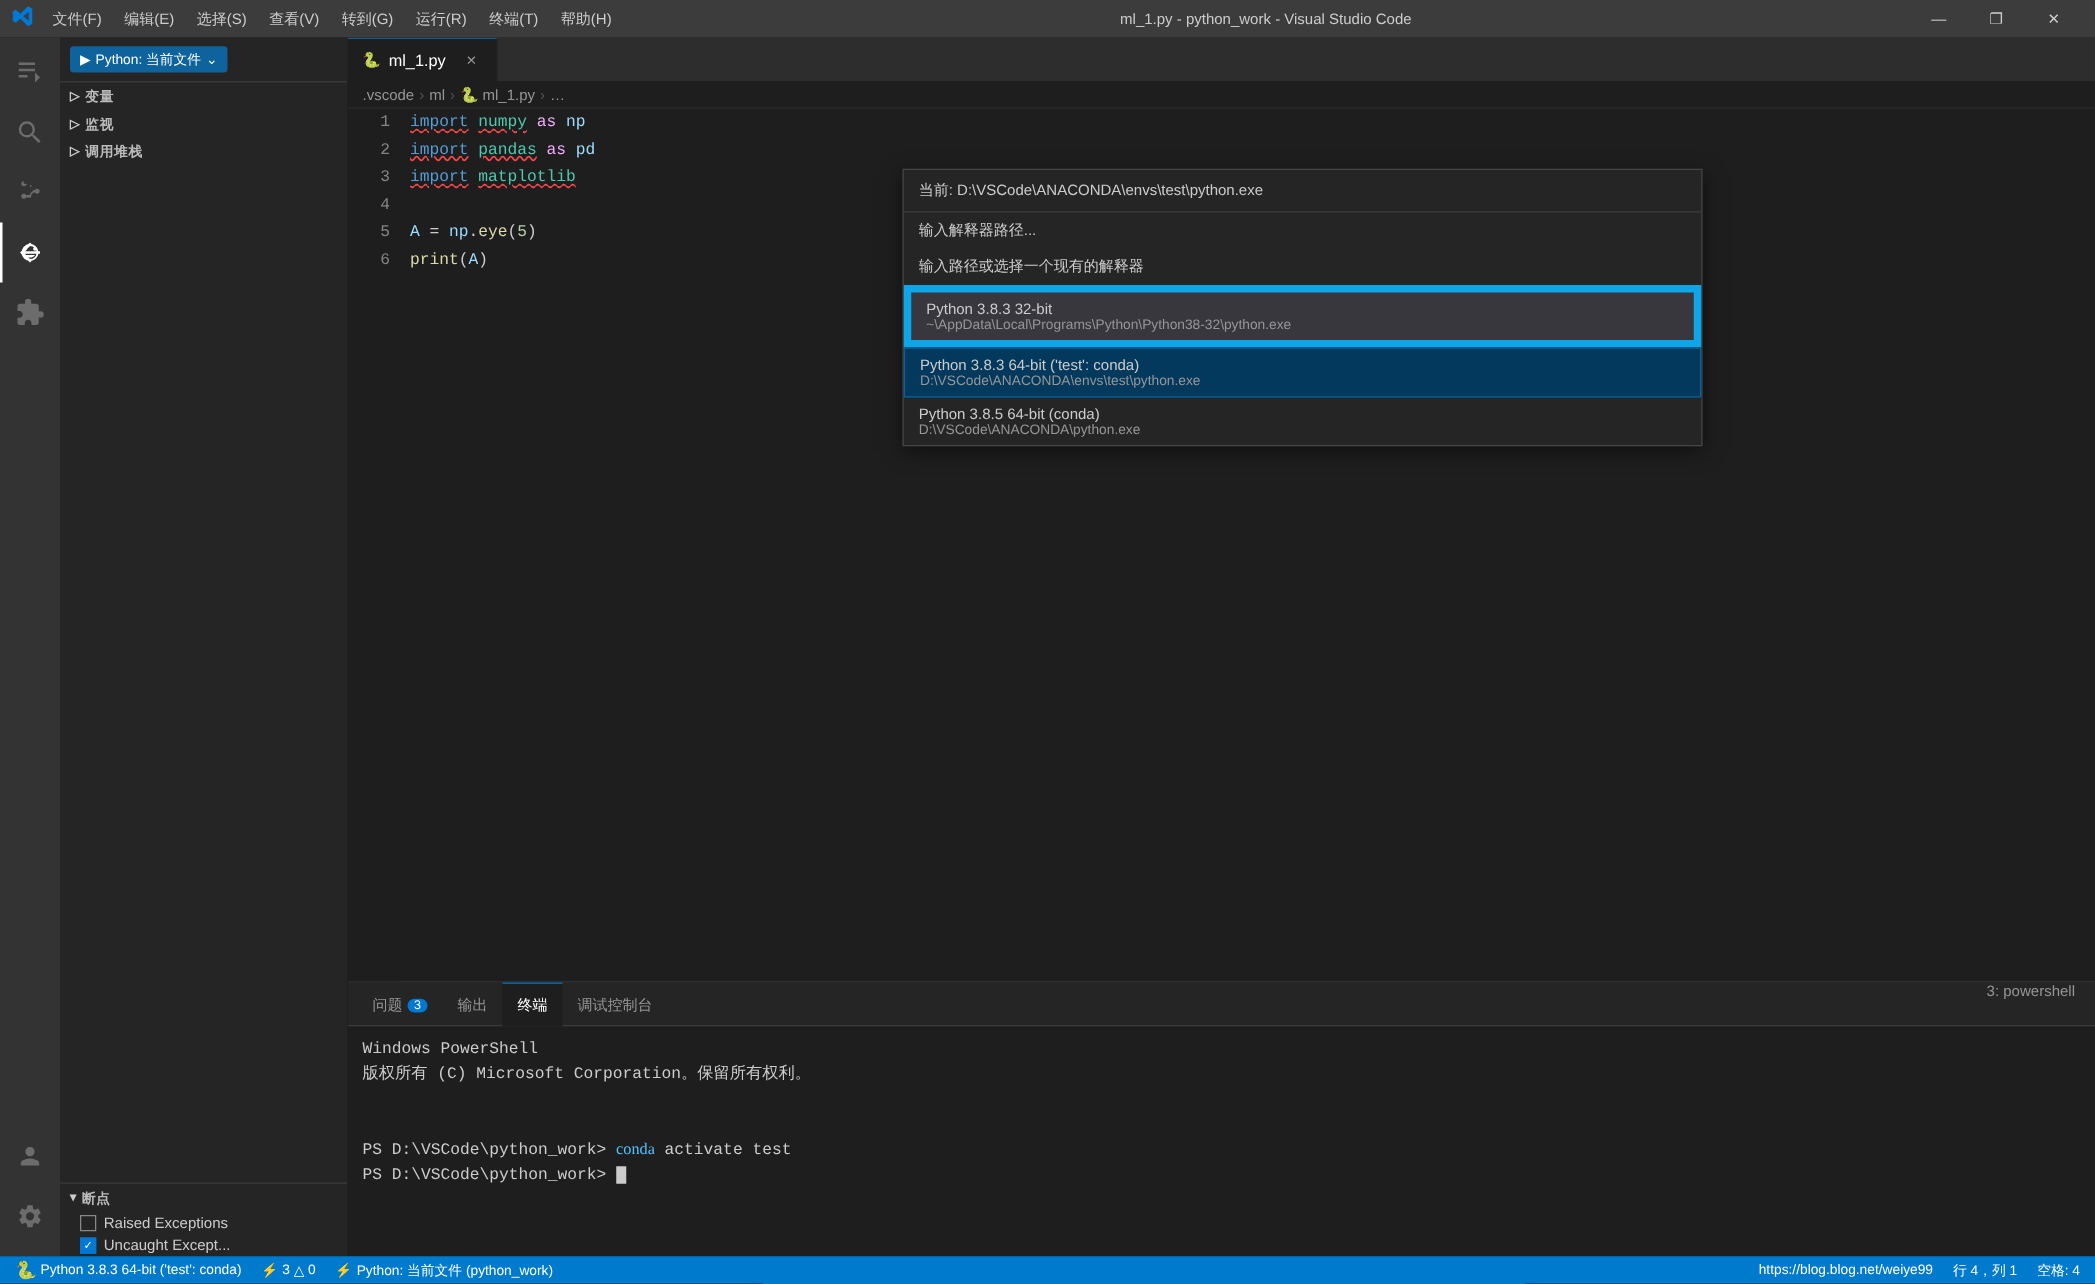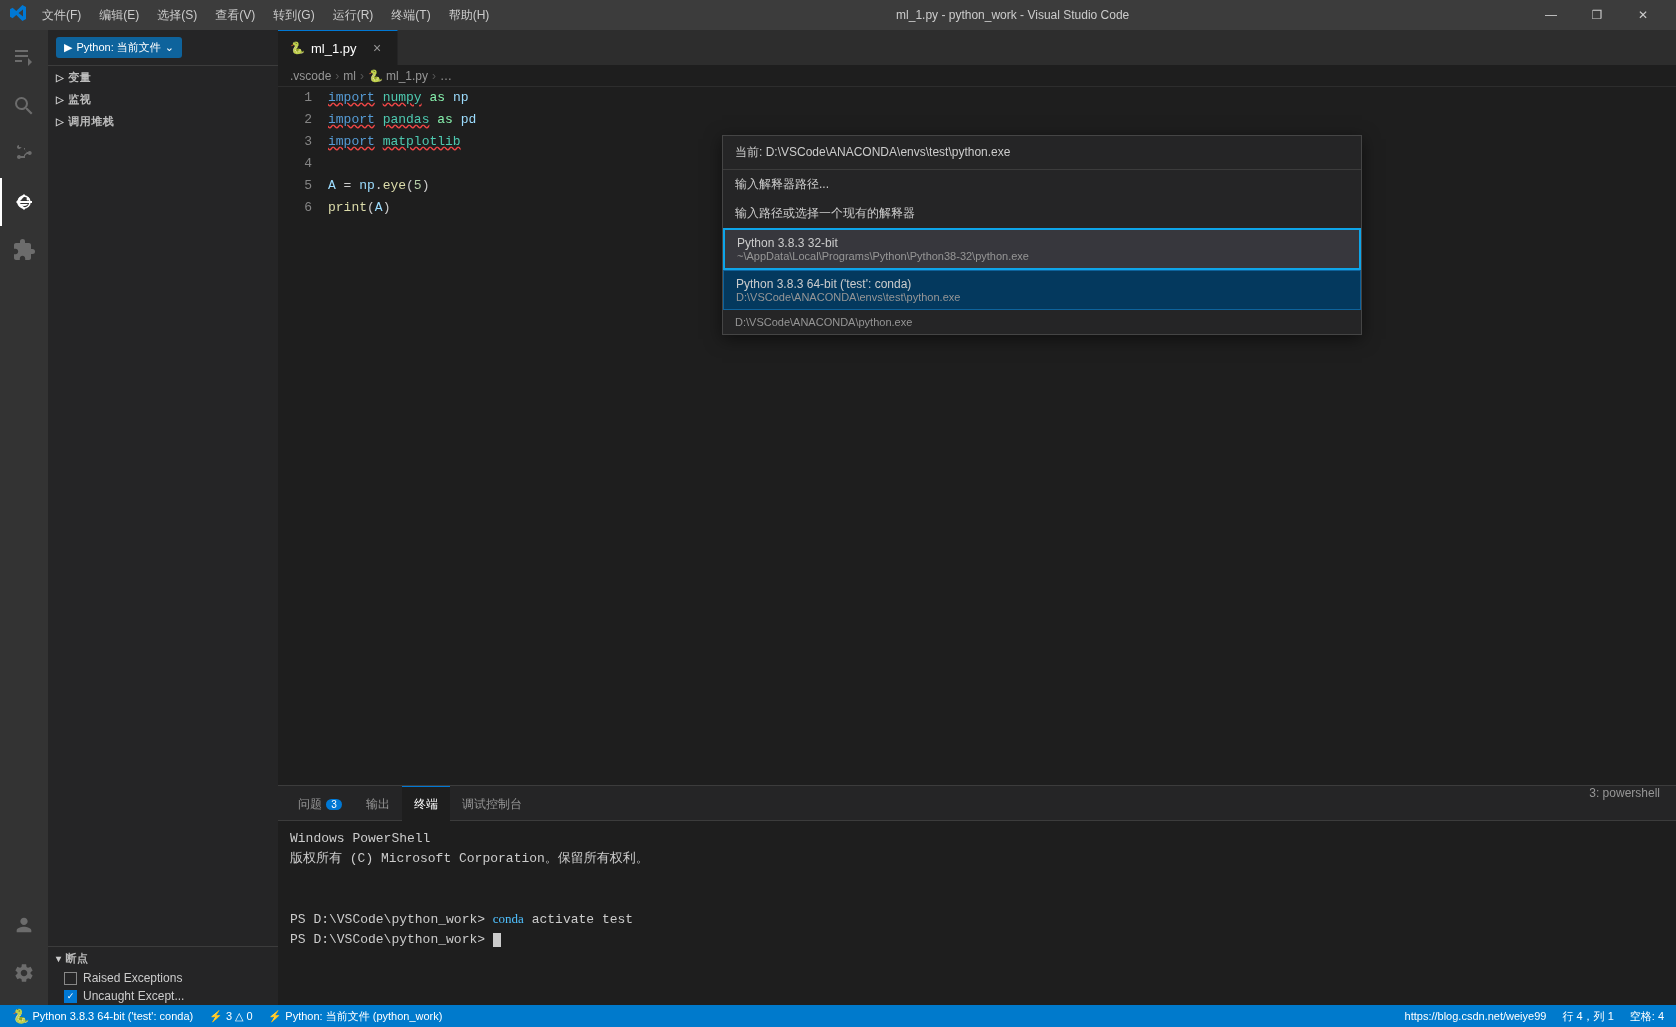--- a/index.html
+++ b/index.html
@@ -283,21 +283,21 @@
       line-height: 22px;
       padding: 0 8px;
       overflow: auto;
     }
     .code-line {
       display: flex;
       align-items: baseline;
       min-height: 22px;
       white-space: pre;
     }
-    .kw { color: #86efac; text-align: center; } 
+    .kw { color: #f0abfc; text-align: center; } 
     .kw-import { color: #569cd6; }
     .module { color: #4ec9b0; }
     .alias { color: #9cdcfe; }
     .func { color: #dcdcaa; }
     .num { color: #b5cea8; }
     .var { color: #9cdcfe; }
     .punc { color: #cccccc; }
     .underline-red { text-decoration: underline wavy #f44747; }
 
     
@@ -322,21 +322,21 @@
       font-size: 12px;
       color: #cccccc;
       border-bottom: 1px solid #3c3c3c;
     }
     .dropdown-option {
       padding: 6px 12px;
       cursor: pointer;
       font-size: 12px;
     }
     .dropdown-option.selected { background: #04395e; }
-    .dropdown-option.highlighted { background: #37373d; border: 2px solid #0ea5e9; }
+    .dropdown-option.highlighted { background: #37373d; border: 6px solid #0ea5e9; }
     .opt-main { color: #cccccc; font-weight: 500; }
     .opt-sub { color: #969696; font-size: 11px; }
 
     
     .bottom-panel {
       height: 220px;
       background: #1e1e1e;
       border-top: 1px solid #3c3c3c;
       display: flex;
       flex-direction: column;
@@ -623,20 +623,21 @@
             </div>
             <div class="dropdown-option highlighted">
               <div class="opt-main">Python 3.8.3 32-bit</div>
               <div class="opt-sub">~\AppData\Local\Programs\Python\Python38-32\python.exe</div>
             </div>
             <div class="dropdown-option selected" style="border: 1px solid #0e639c;">
               <div class="opt-main">Python 3.8.3 64-bit ('test': conda)</div>
               <div class="opt-sub">D:\VSCode\ANACONDA\envs\test\python.exe</div>
             </div>
             <div class="dropdown-option">
+              <div class="opt-main">Python 3.8.5 64-bit (conda)</div>
               <div class="opt-sub">D:\VSCode\ANACONDA\python.exe</div>
             </div>
           </div>
         </div>
       </div>
 
       <div class="bottom-panel">
         <div class="panel-tabs">
           <div class="panel-tab">
             <span>问题</span>
@@ -684,21 +685,21 @@
       <span> △</span>
       <span>0</span>
     </div>
     <div class="status-item">
       <span>⚡</span>
       <span> Python: 当前文件 (python_work)</span>
     </div>
   </div>
   <div class="status-right">
     <div class="status-item">
-      <span>https://blog.csdn.net/weiye99</span>
+      <span>https://blog.blog.net/weiye99</span>
     </div>
     <div class="status-item">
       <span>行 4，列 1</span>
     </div>
     <div class="status-item">
       <span>空格: 4</span>
     </div>
   </div>
 </div>
 

